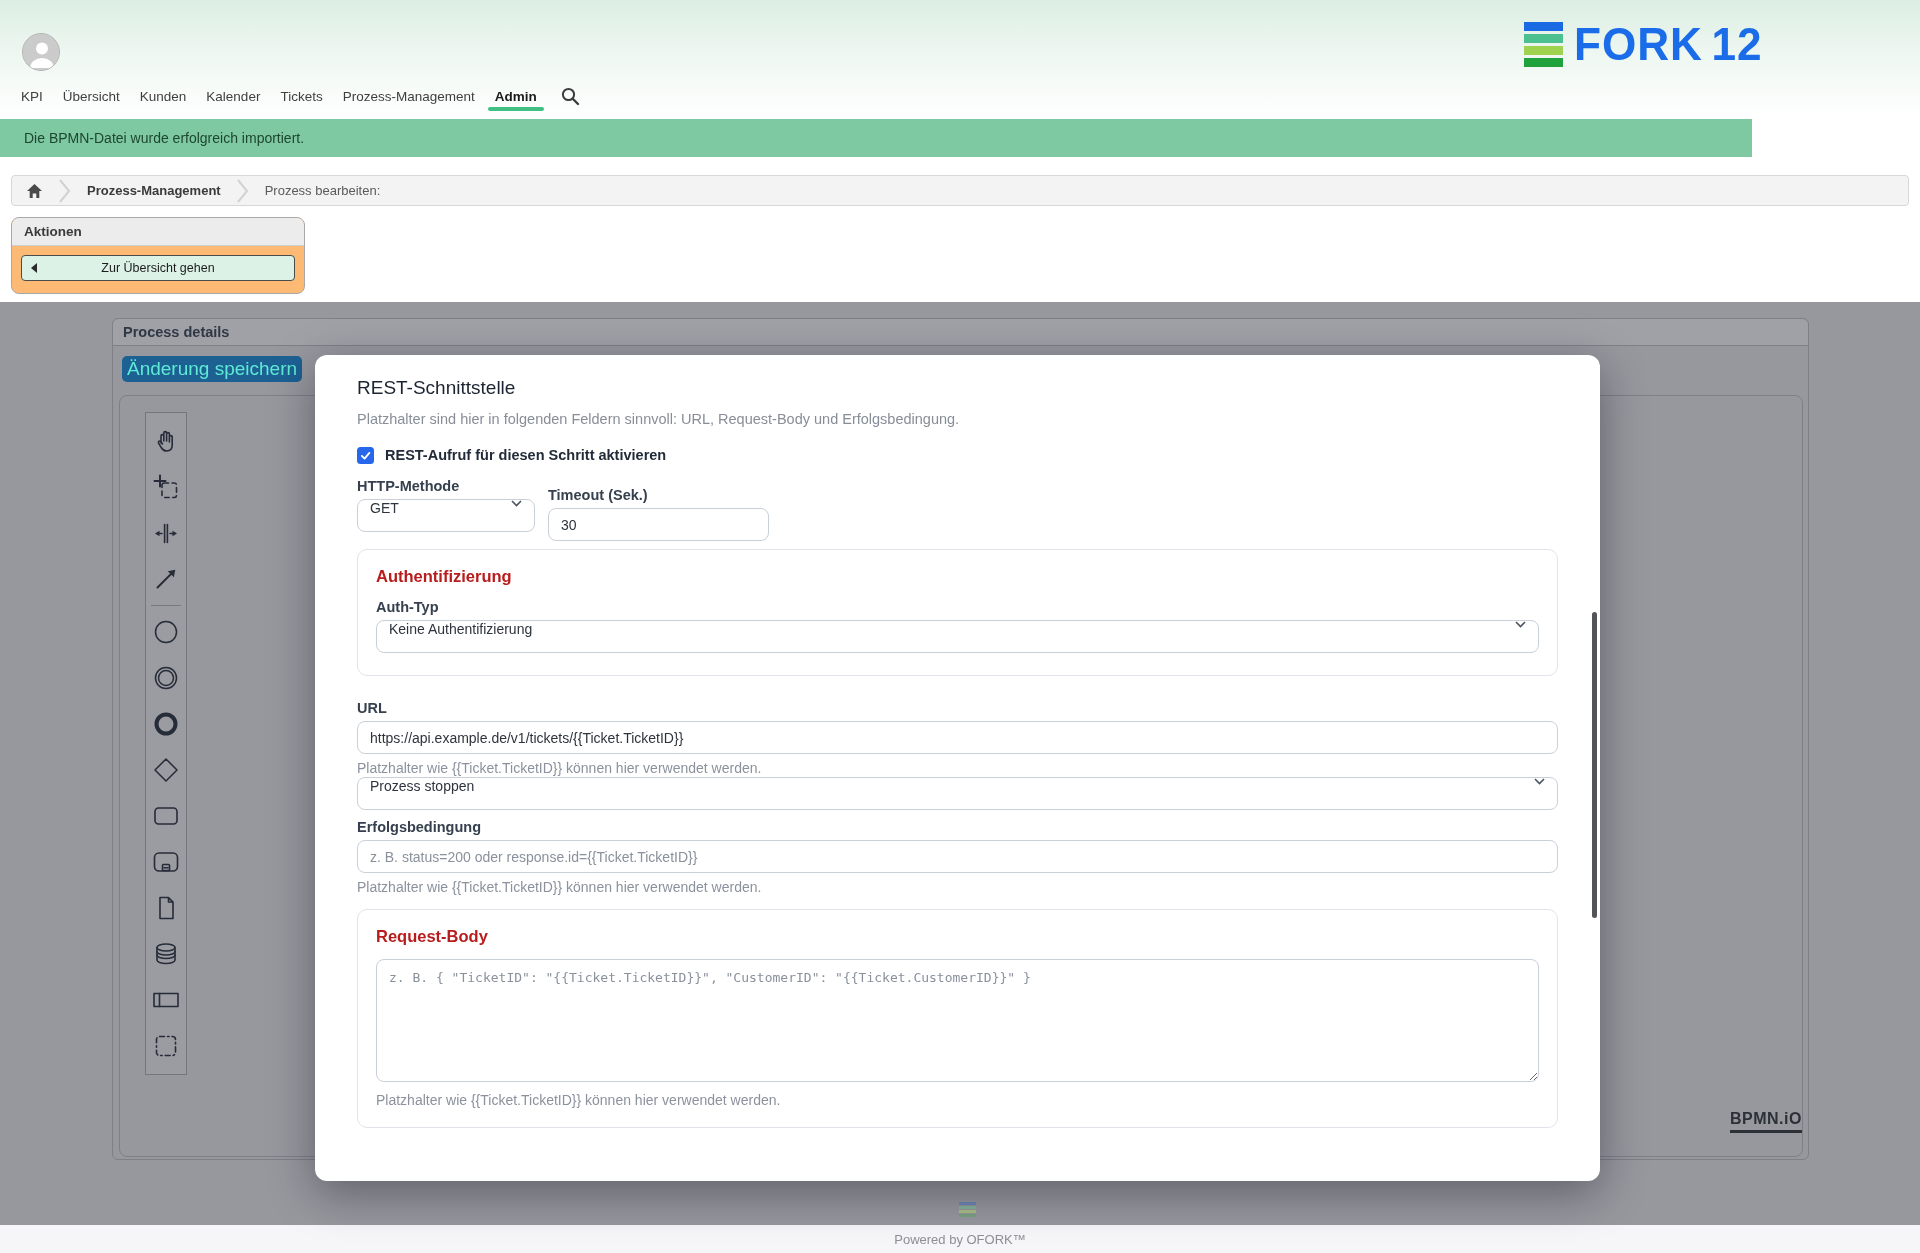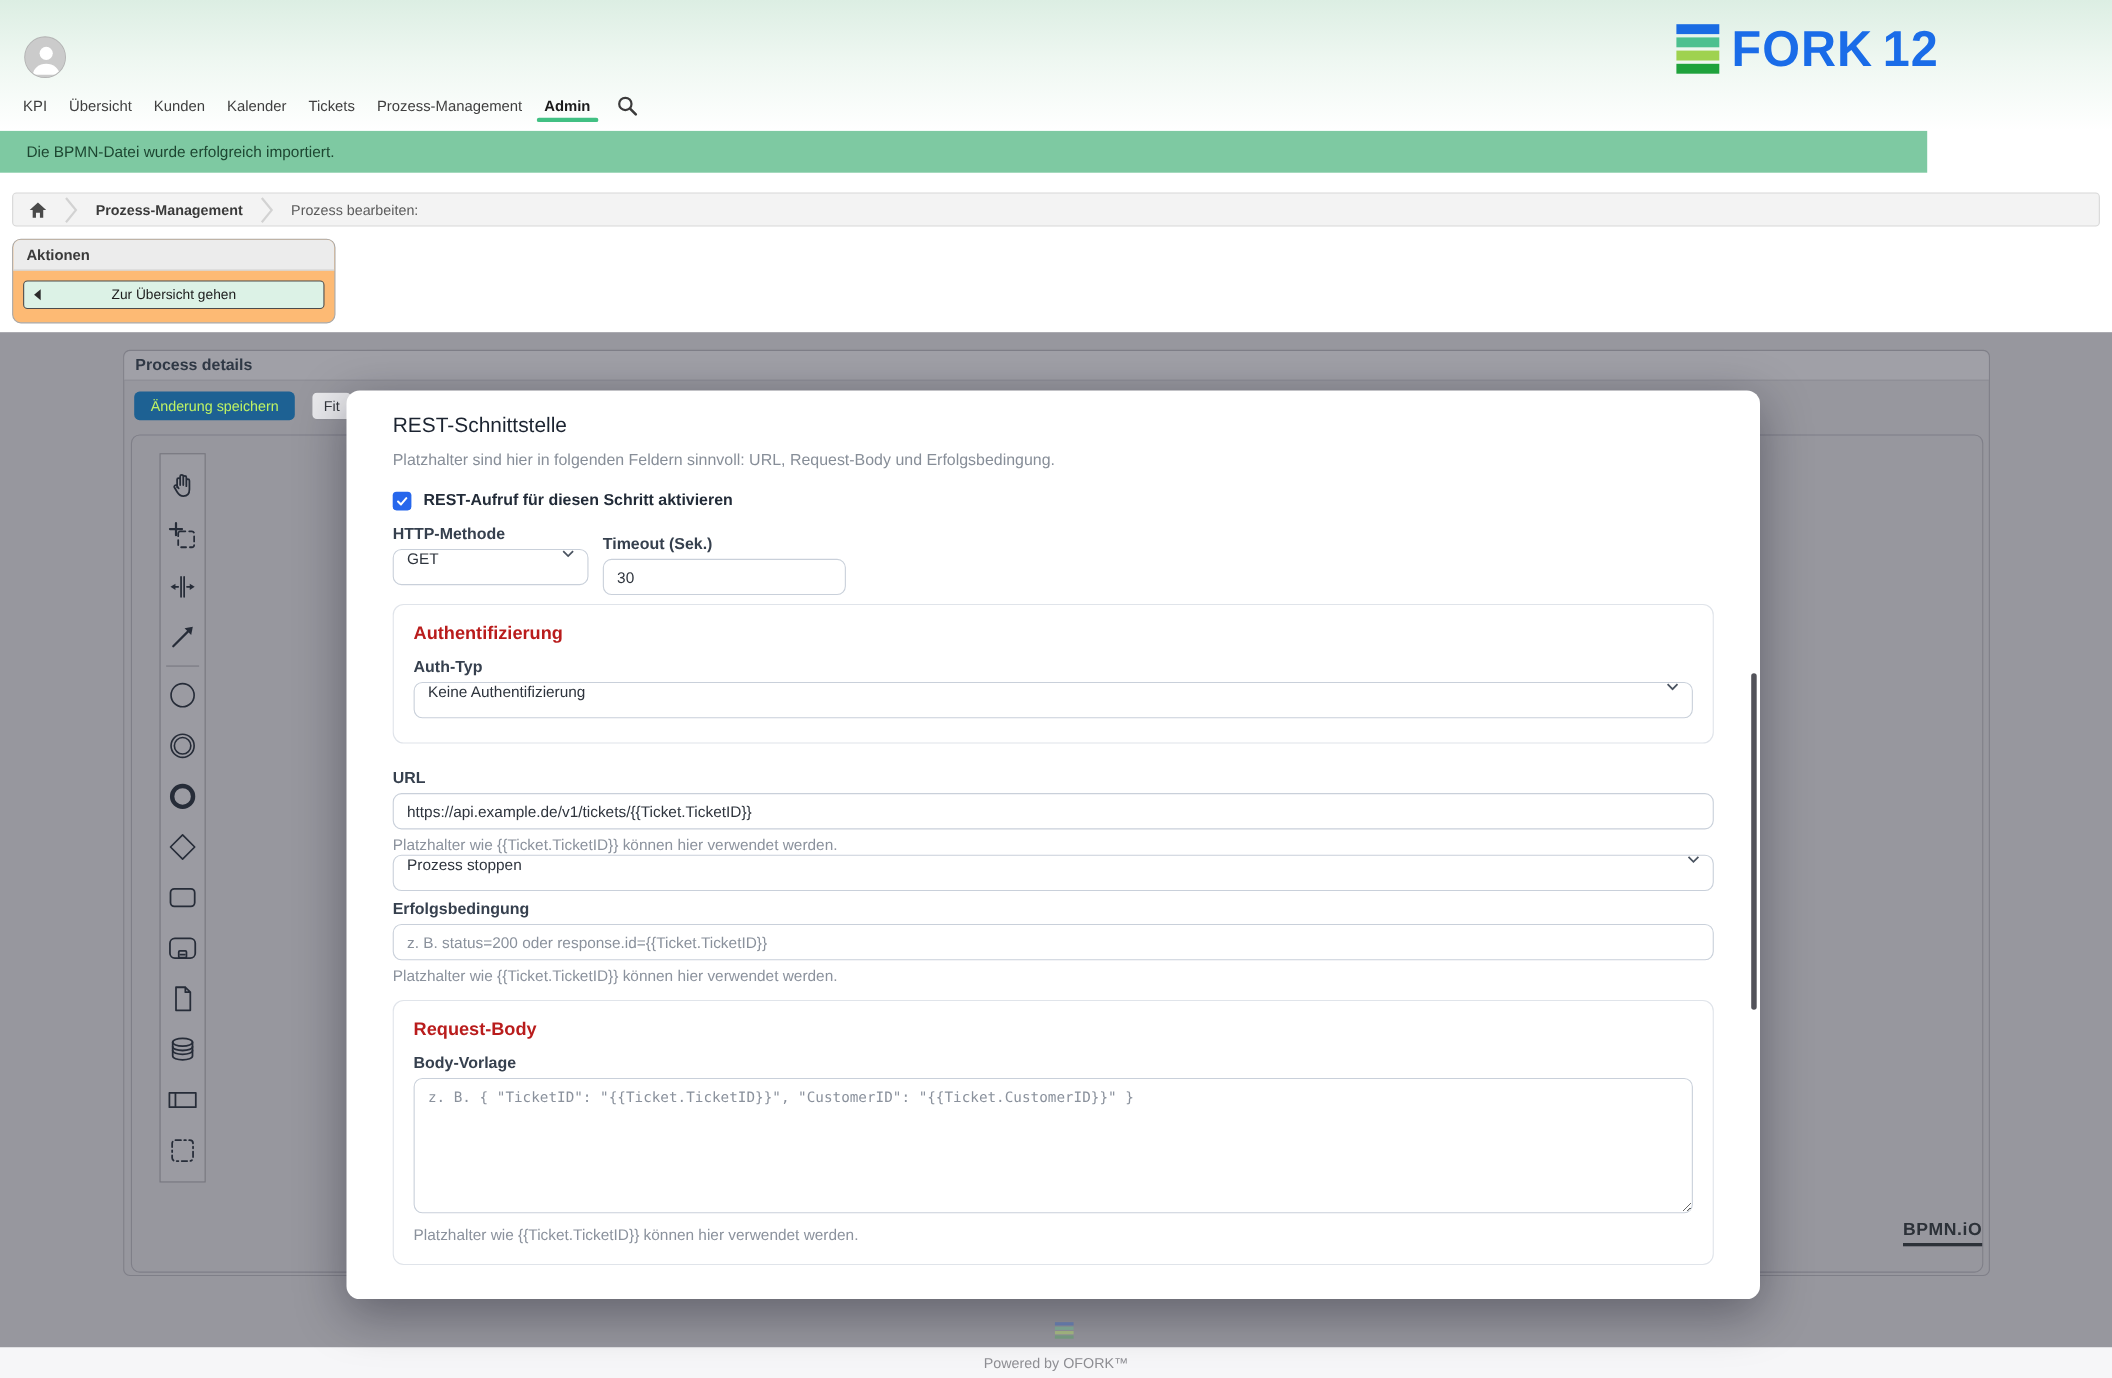--- a/index.html
+++ b/index.html
@@ -89,22 +89,22 @@
     position:absolute; left:112px; top:318px; width:1697px; height:842px;
     border:1px solid #7f7f88; border-radius:6px; background:#97979e;
   }
   .process-header {
     height:27px; background:#a0a0a7; border-bottom:1px solid #7f7f88;
     border-radius:6px 6px 0 0; display:flex; align-items:center; padding-left:10px;
     font-size:14.5px; font-weight:bold; color:#2f3845;
   }
   .process-toolbar { position:absolute; left:9px; top:37px; display:flex; gap:15px; align-items:center; }
   .btn-save {
-    height:26px; padding:0 15px; background:#1d6193; color:#bef264; border:none;
-    border-radius:5px; font-size:13px; cursor:pointer; font-family:"Liberation Sans", sans-serif;
+    height:26px; padding:0 5px; background:#1d6193; color:#5eead4; border:none;
+    border-radius:5px; font-size:19px; cursor:pointer; font-family:"Liberation Sans", sans-serif;
   }
   .btn-ghost {
     height:26px; padding:0 10px; background:#e9e9ec; color:#33363c; border:1px solid #94949b;
     border-radius:5px; font-size:13px; cursor:pointer; font-family:"Liberation Sans", sans-serif;
   }
   .canvas {
     position:absolute; left:6px; top:76px; width:1684px; height:762px;
     border:1px solid #7f7f88; border-radius:8px;
   }
   .palette {
@@ -405,21 +405,20 @@
       <polyline points="1,1 5.5,5.5 10,1" stroke="#4a5360" stroke-width="1.6" fill="none"></polyline>
     </svg>
   </div>
 
   <div class="field-label block-gap">Erfolgsbedingung</div>
   <input class="input full" placeholder="z. B. status=200 oder response.id={{Ticket.TicketID}}" style="">
   <div class="help-text">Platzhalter wie {{Ticket.TicketID}} können hier verwendet werden.</div>
 
   <div class="card card-body">
     <div class="card-title">Request-Body</div>
-    <div class="field-label">Body-Vorlage</div>
     <textarea class="textarea" placeholder="z. B. { &quot;TicketID&quot;: &quot;{{Ticket.TicketID}}&quot;, &quot;CustomerID&quot;: &quot;{{Ticket.CustomerID}}&quot; }" style=""></textarea>
     <div class="help-text">Platzhalter wie {{Ticket.TicketID}} können hier verwendet werden.</div>
   </div>
 
   <div class="modal-scrollthumb"></div>
 </div>
 
 <div class="footer">
   <span>Powered by OFORK™</span>
 </div>

